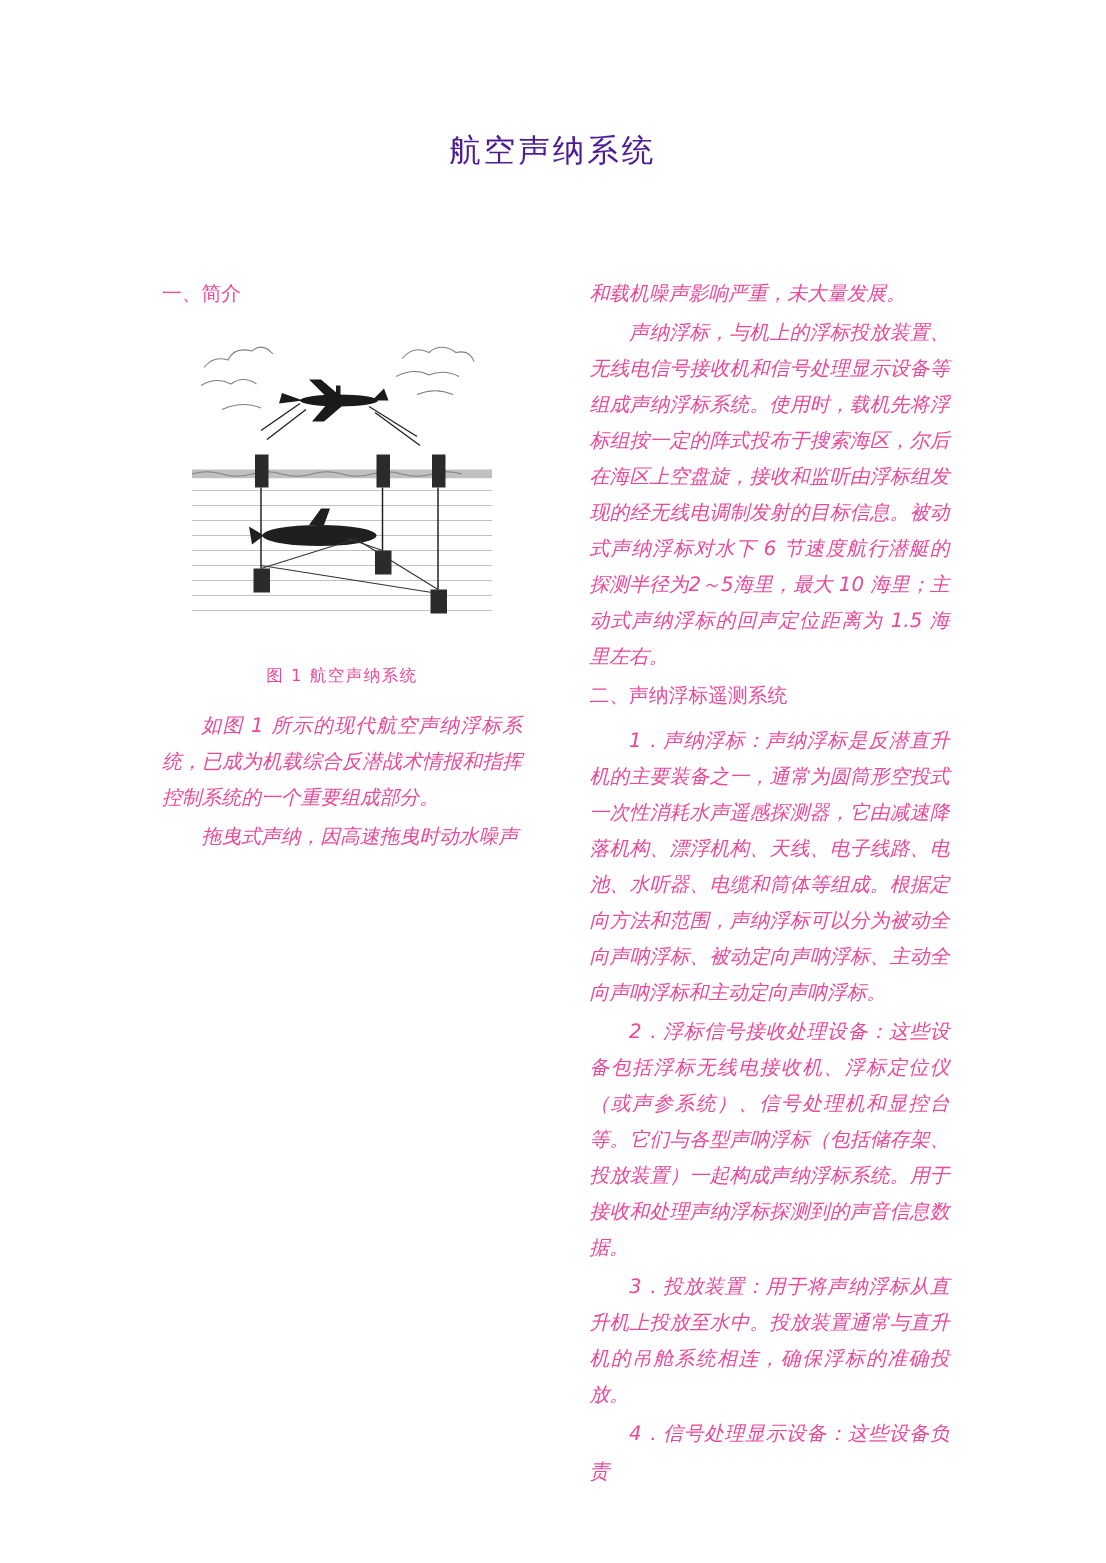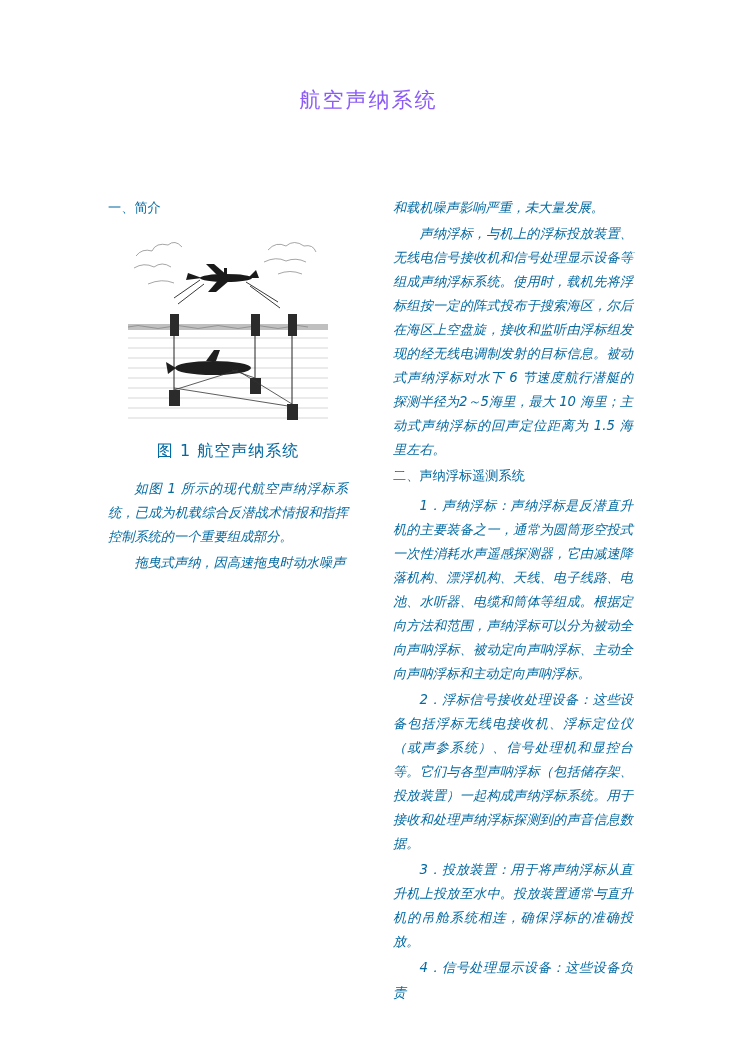--- a/index.html
+++ b/index.html
@@ -26,37 +26,37 @@
   }
   .doc-title {
     position: absolute;
     left: 0;
     top: 86px;
     width: 737px;
     text-align: center;
     font-size: 21px;
     letter-spacing: 2px;
     font-family: "DejaVu Sans", "Liberation Sans", sans-serif;
-    color: #8b5cf6;
+    color: #4c1d95;
   }
   .columns {
     position: absolute;
     left: 108px;
     top: 180px;
     width: 525px;
     height: 790px;
   }
   .col {
     position: absolute;
-    top: 16px;
+    top: 5px;
     width: 240px;
     font-size: 13.2px;
     line-height: 1.82;
     text-align: justify;
-    color: #0369a1;
+    color: #ec4899;
   }
   .col-left { left: 0; }
   .col-right { left: 285px; }
 
   .h-sec {
     margin: 0 0 6px 0;
     font-size: 13.2px;
     line-height: 1.82;
   }
   .para {
@@ -74,22 +74,22 @@
   .fig-frame {
     width: 200px;
     height: 200px;
     margin: 0 auto;
     position: relative;
     background: #ffffff;
     overflow: hidden;
   }
   .fig-caption {
     text-align: center;
-    font-size: 16px;
-    margin-top: 8px;
+    font-size: 11px;
+    margin-top: 24px;
     margin-bottom: 12px;
     letter-spacing: 1px;
   }
   svg { display: block; }
 </style>
 </head>
 <body>
 
 <div class="page">
 

